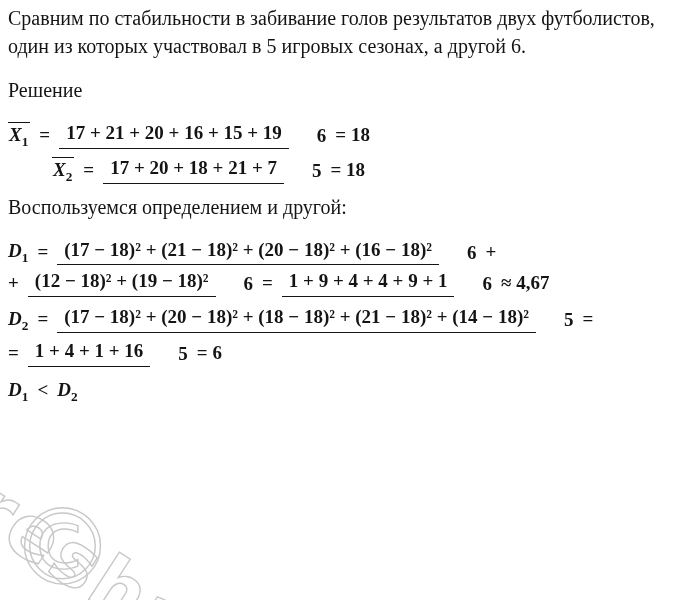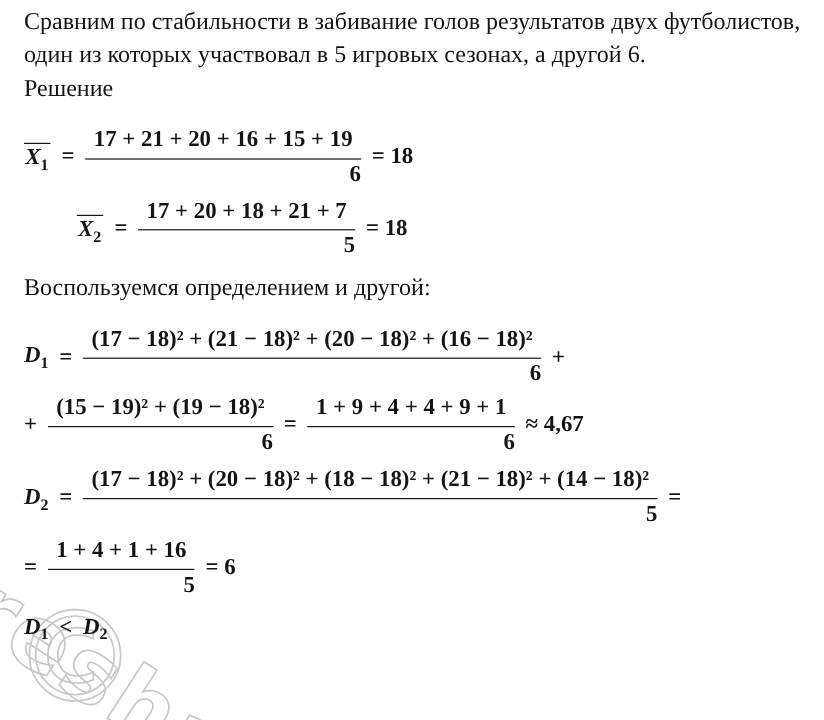--- a/index.html
+++ b/index.html
@@ -11,33 +11,33 @@
     width: 687px;
     height: 600px;
     overflow: hidden;
     position: relative;
     font-family: "Liberation Serif", "DejaVu Serif", serif;
     color: #141414;
   }
   .content {
     position: relative;
     z-index: 1;
-    padding: 2px 0 0 20px;
+    padding: 2px 0 0 8px;
   }
   .statement {
     margin: 2px 0 0 0;
     font-size: 20px;
     line-height: 1.4;
     white-space: pre-line;
   }
   .text-line {
     font-size: 20px;
     line-height: 1.15;
   }
-  .heading   { margin-top: 3px; }
+  .heading   { margin-top: 19px; }
   .def-line  { margin-top: 12px; }
   .concl     { margin-top: 18px; }
 
   .formula {
     display: flex;
     align-items: center;
     gap: 9px;
     font-size: 19px;
     line-height: 1.2;
     font-weight: bold;
@@ -55,23 +55,24 @@
     font-size: 0.7em;
     line-height: 1;
   }
   .barred {
     display: inline-block;
     border-top: 1.6px solid currentColor;
     padding: 1px 2px 0 1px;
   }
   .frac {
     display: inline-flex;
-    flex-direction: column;
-    align-items: flex-end;
+    flex-direction: row;
+    align-items: center;
     text-align: center;
+    gap: 28px;
   }
   .frac .num {
     display: block;
     padding: 0 7px 3px 7px;
     border-bottom: 1.6px solid currentColor;
     white-space: nowrap;
   }
   .frac .den {
     display: block;
     padding-top: 2px;
@@ -158,21 +159,21 @@
     <span class="frac">
       <span class="num">(17 − 18)² + (21 − 18)² + (20 − 18)² + (16 − 18)²</span>
       <span class="den">6</span>
     </span>
     <span class="trail">+</span>
   </div>
 
   <div class="formula f-d1b">
     <span class="lead">+</span>
     <span class="frac">
-      <span class="num">(15 − 19)² + (19 − 18)²</span>
+      <span class="num">(12 − 18)² + (19 − 18)²</span>
       <span class="den">6</span>
     </span>
     <span class="op">=</span>
     <span class="frac">
       <span class="num">1 + 9 + 4 + 4 + 9 + 1</span>
       <span class="den">6</span>
     </span>
     <span class="rhs">≈ 4,67</span>
   </div>
 

